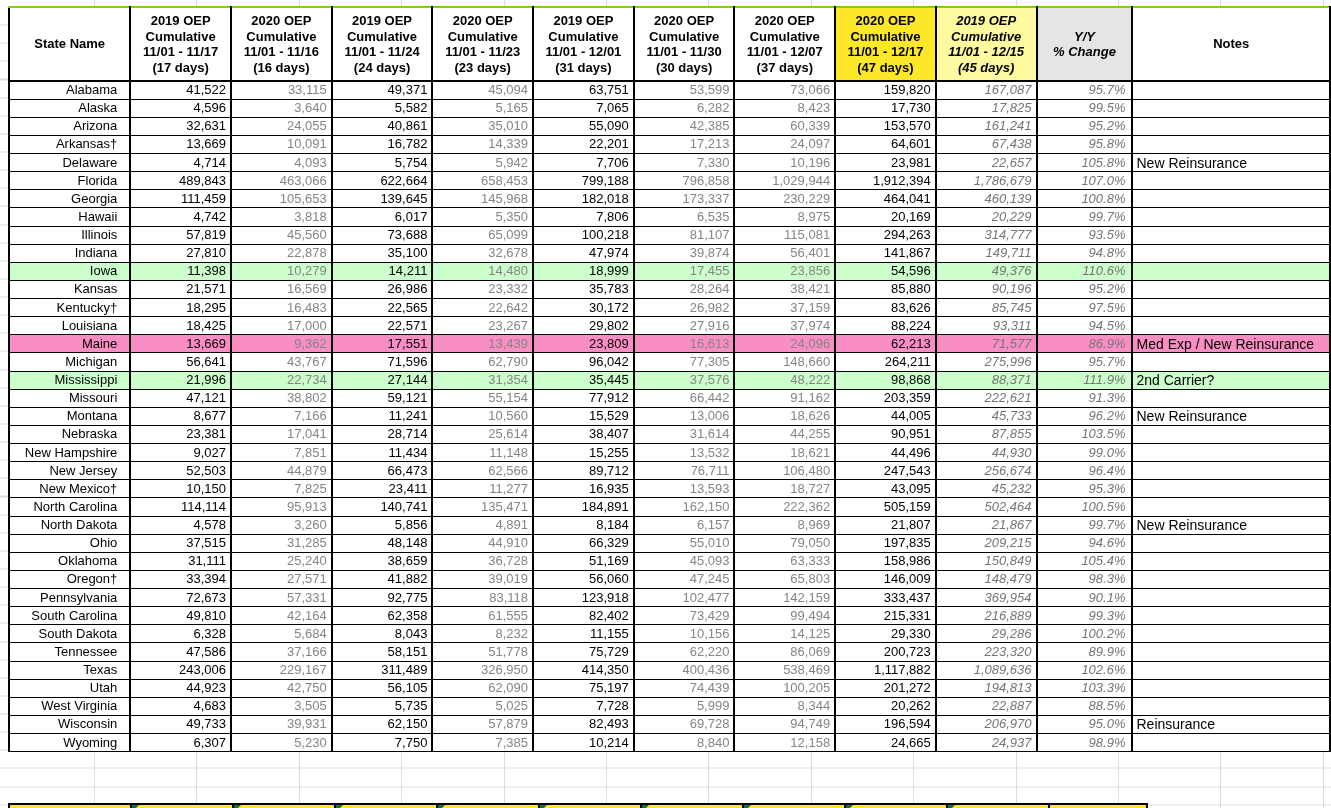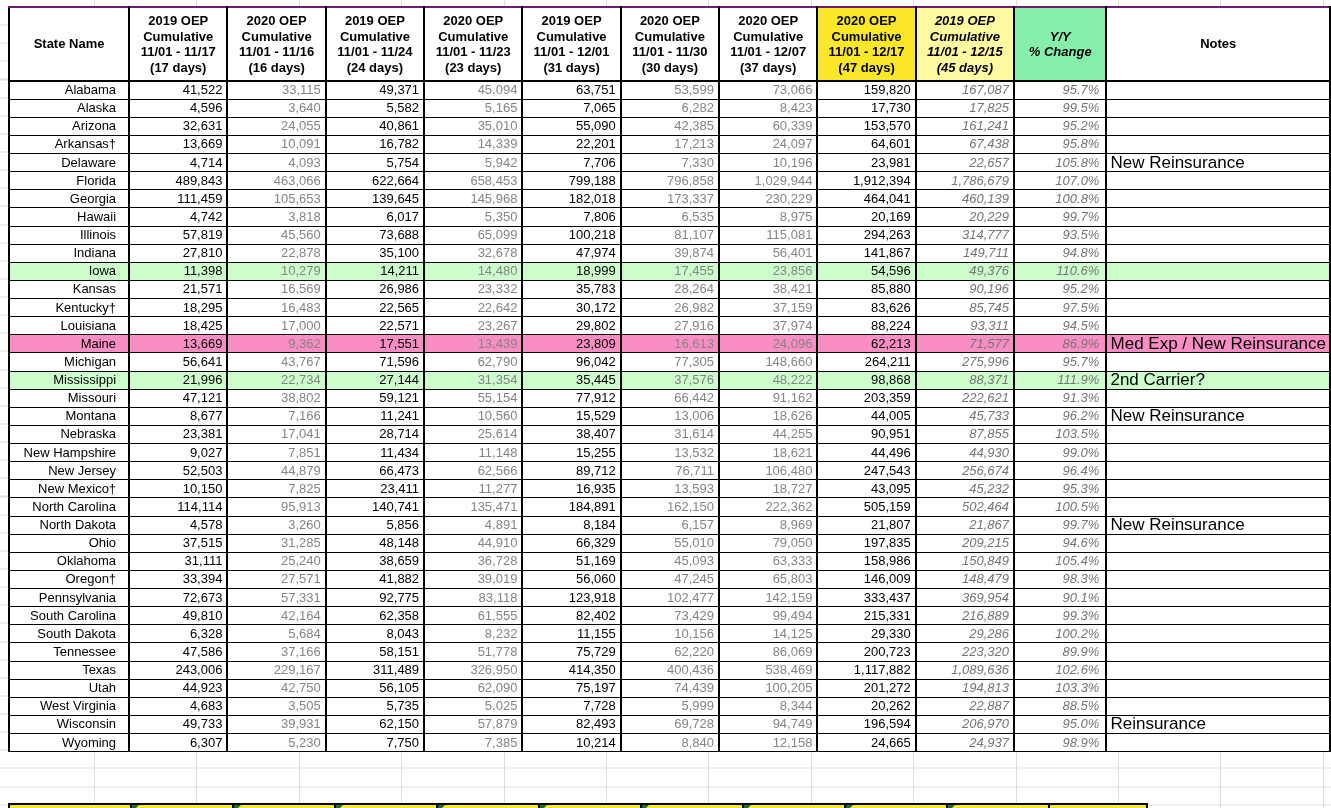--- a/index.html
+++ b/index.html
@@ -20,37 +20,37 @@
   
   col.c-state { width: 122px; }
   col.c-num   { width: 102px; }
   col.c-yy    { width: 98px; }
   col.c-notes { width: 179px; }
 
   th, td { border-left: 2px solid #000; border-right: 2px solid #000;
     border-top: 1px solid #000; border-bottom: 1px solid #000;
     overflow: hidden; white-space: nowrap; }
 
-  thead th { border-top: 2px solid #701a75; border-bottom: 2px solid #000;
+  thead th { border-top: 2px solid #84cc16; border-bottom: 2px solid #000;
     height: 74px; font-size: 13px; font-weight: bold; line-height: 15.5px;
     text-align: center; vertical-align: middle; white-space: pre-line; color: #000; }
   th.h-yellow { background: #fce829; }
   th.h-pale   { background: #fffaa0; font-style: italic; }
-  th.h-yellow-italic { background: #86efac; font-style: italic; }
+  th.h-yellow-italic { background: #e5e5e5; font-style: italic; }
 
   tbody tr { height: 18.13px; }
   tbody td { font-size: 13px; line-height: 16px; text-align: right;
     padding-right: 4px; color: #858585; vertical-align: middle; background: #fff; }
   tbody td.state { color: #000; padding-right: 12px; }
   tbody td:nth-child(2), tbody td:nth-child(4), tbody td:nth-child(6),
   tbody td:nth-child(9) { color: #000; }
   tbody td:nth-child(10) { font-style: italic; color: #757575; }
   tbody td.yy { font-style: italic; color: #757575; padding-right: 6px; }
-  tbody td.note { text-align: left; padding-left: 3px; padding-right: 3px;
-    color: #000; font-size: 17px; }
+  tbody td.note { text-align: left; padding-left: 3px; padding-right: 15px;
+    color: #000; font-size: 14px; }
 
   tr.hl-green td { background: #ccffcc; }
   tr.hl-pink  td { background: #f98ec5; text-align: right; }
 
   .total-table td { border: 2px solid #000; height: 24px; background: #fce829;
     font-size: 13.5px; font-weight: bold; color: #000; text-align: right;
     padding-right: 5px; position: relative; }
   .total-table td.tri::before { content: ""; position: absolute; left: 0; top: 0;
     border-top: 7px solid #1e6b3c; border-right: 7px solid transparent; }
   .total-table td.t-italic { }

